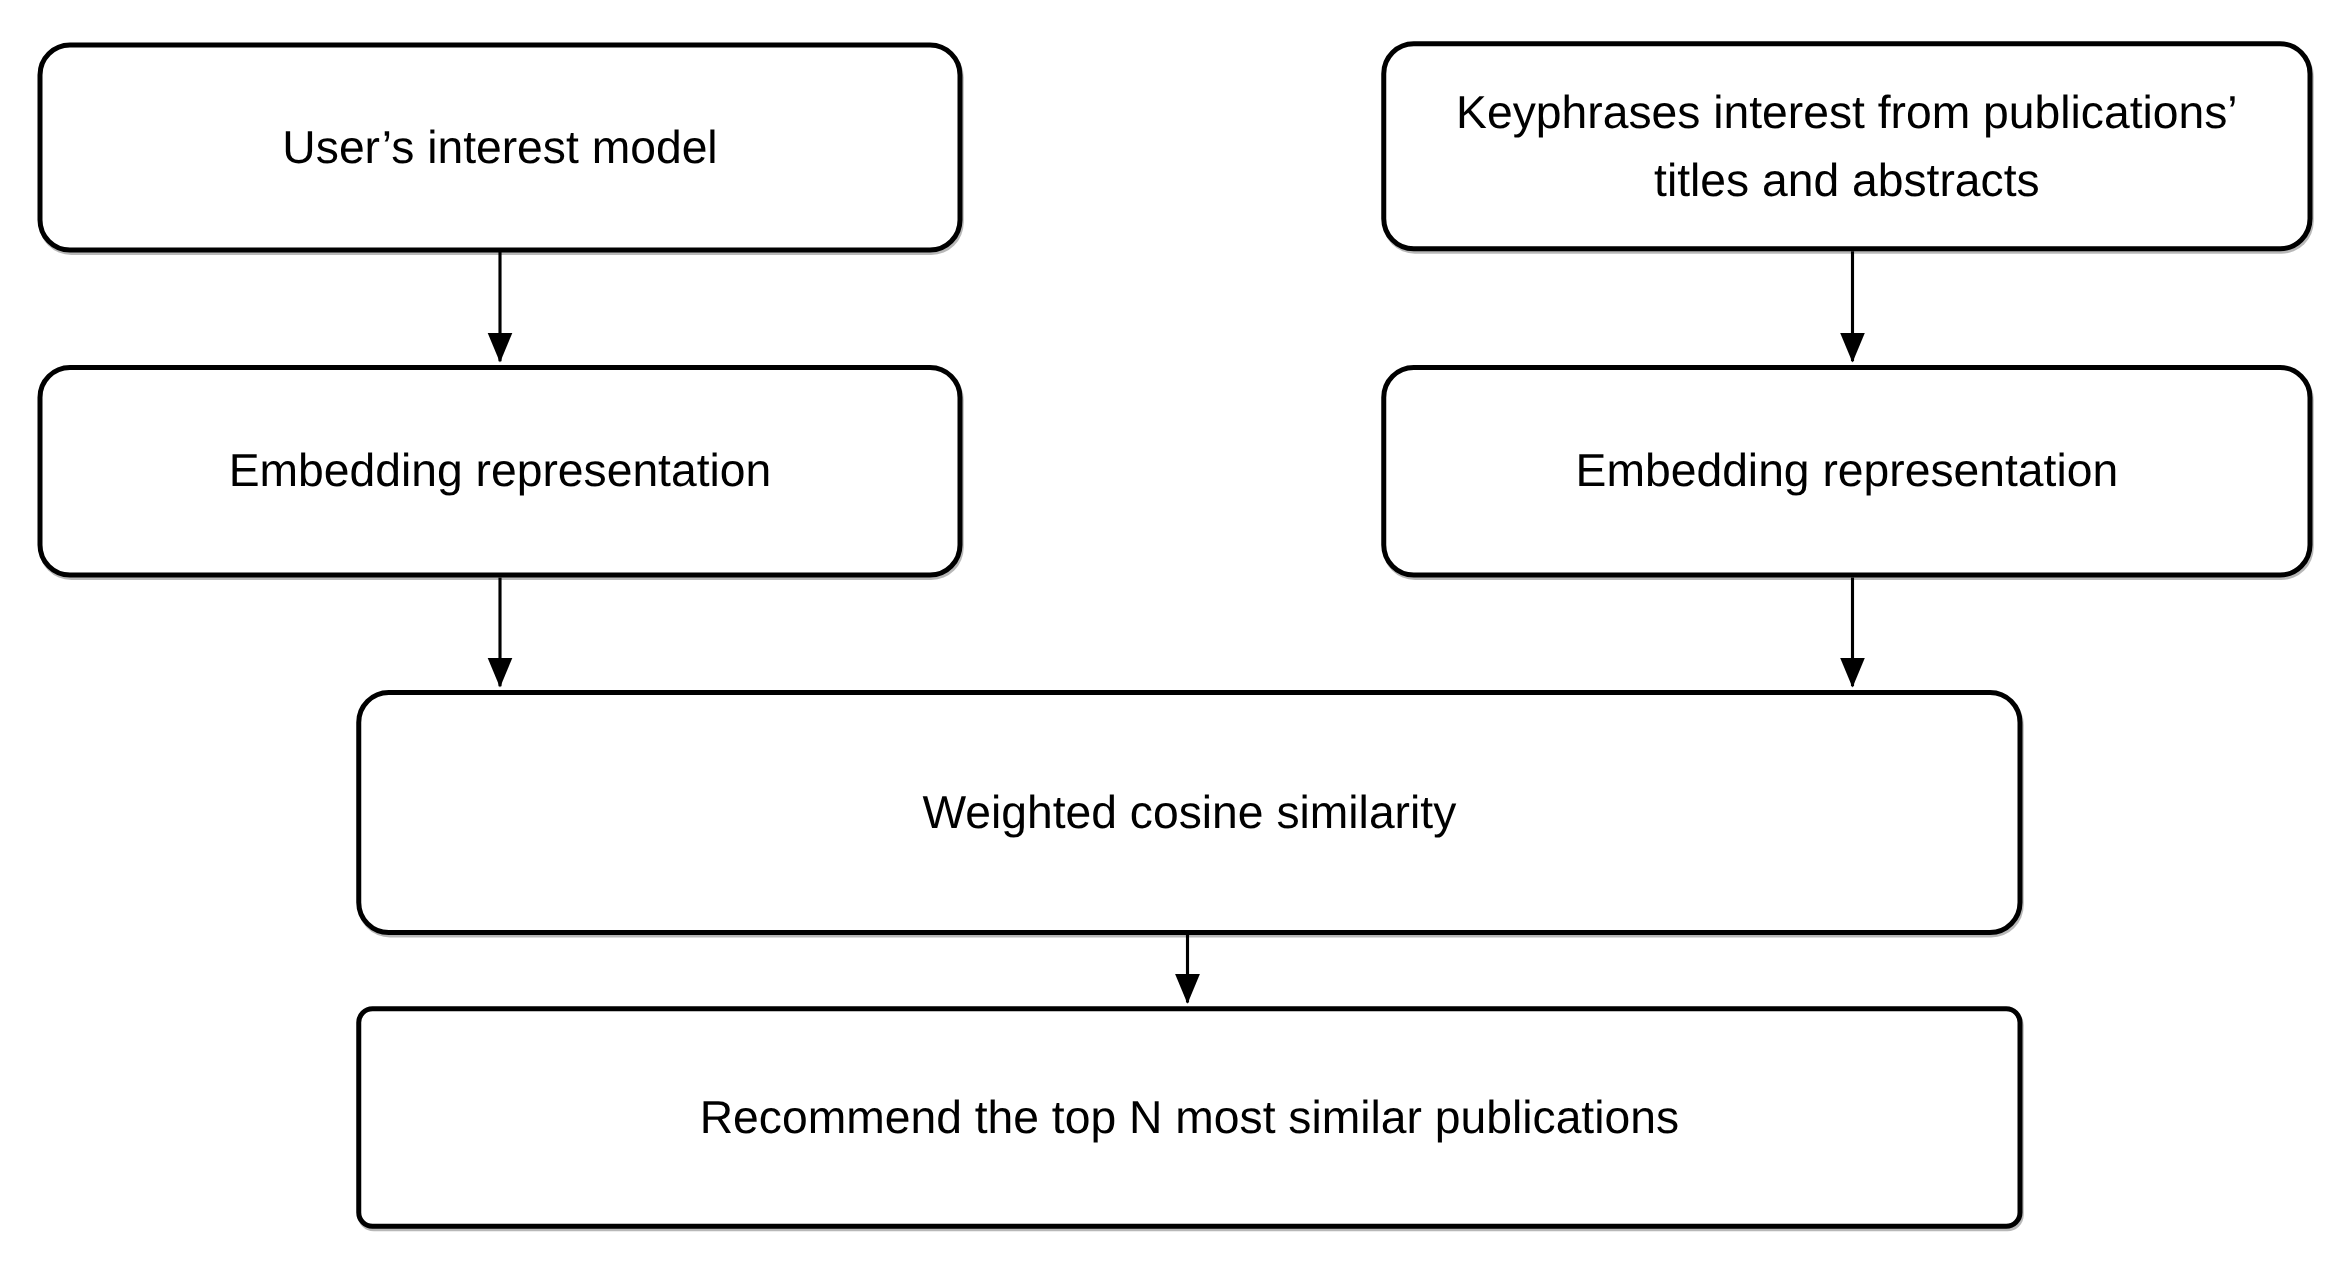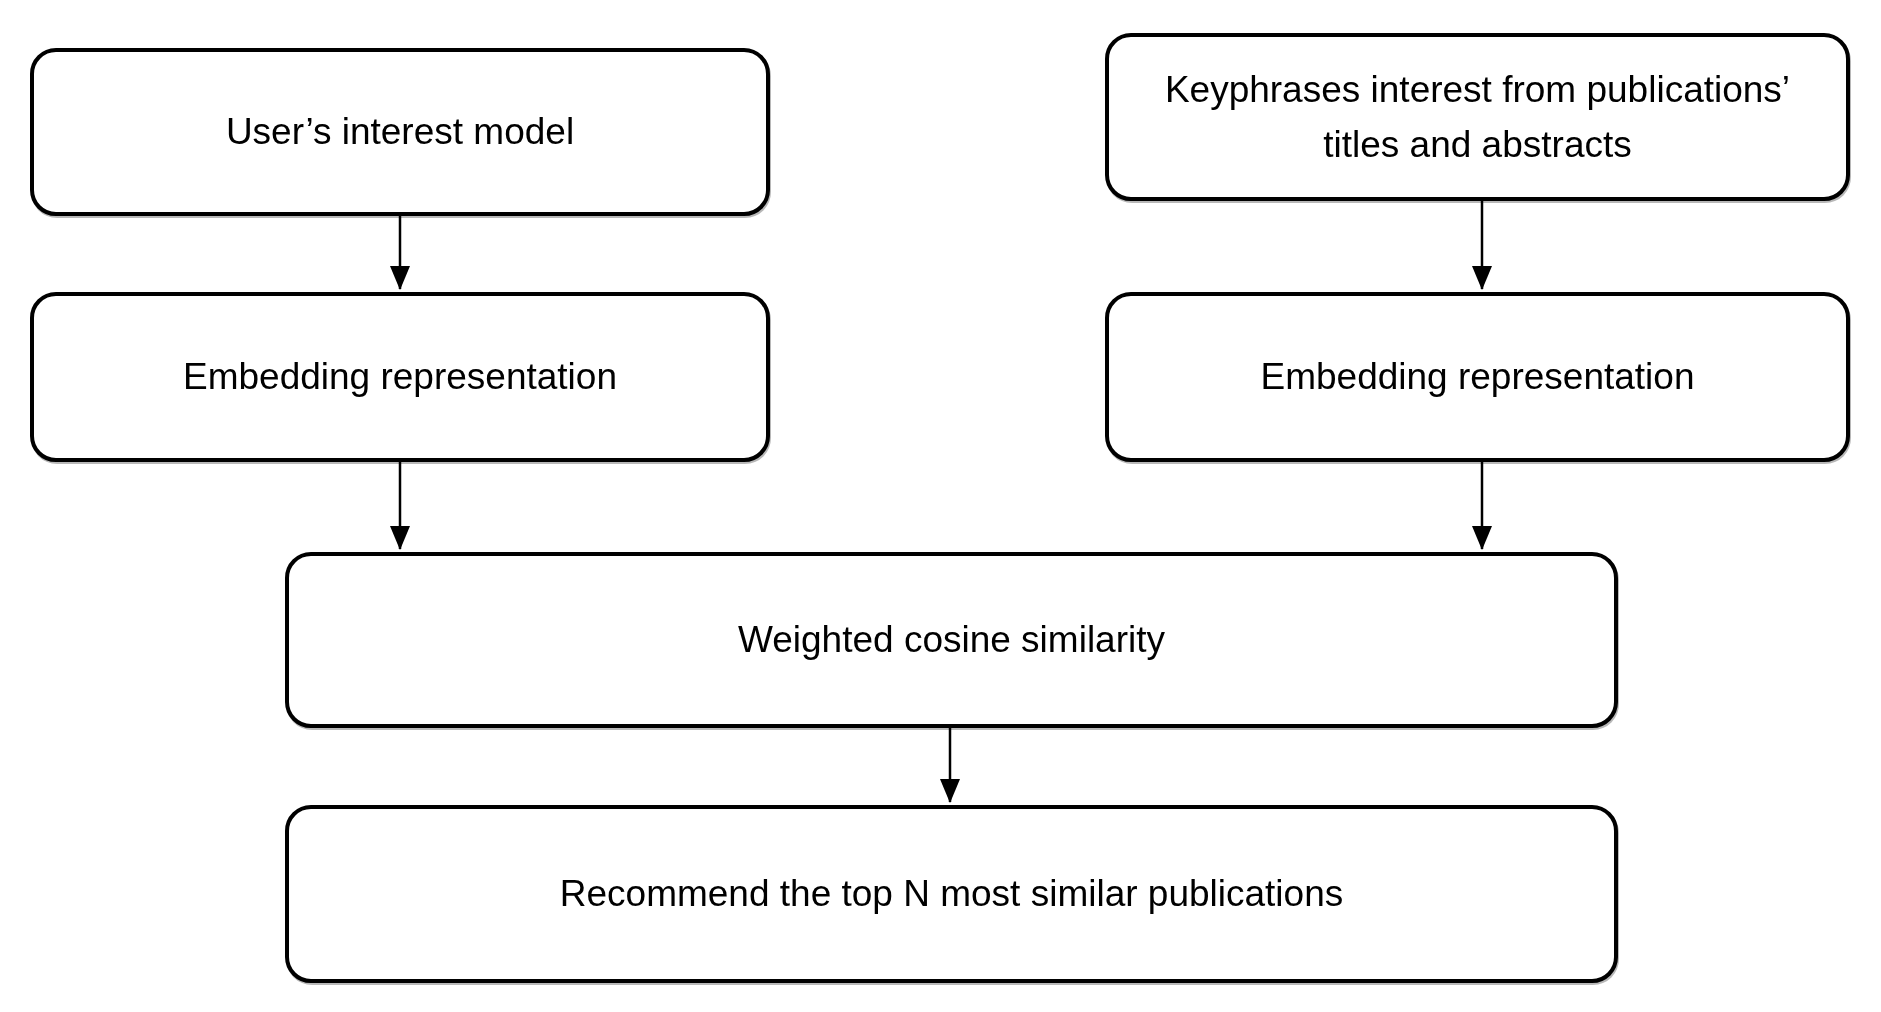--- a/index.html
+++ b/index.html
@@ -29,27 +29,27 @@
     font-size: 37px;
     line-height: 1.5;
     color: #000000;
     box-shadow: 1px 2px 0 rgba(0,0,0,0.28);
   }
   .node .label {
     display: block;
     padding: 0 20px;
   }
   
-  #node-user-interest      { left: 30px;   top: 48px;  width: 740px;  height: 168px; }
+  #node-user-interest      { left: 30px;   top: 34px;  width: 740px;  height: 168px; }
   #node-keyphrases         { left: 1105px; top: 33px;  width: 745px;  height: 168px; }
   #node-keyphrases .label  { max-width: 660px; }
   #node-embedding-left     { left: 30px;   top: 292px; width: 740px;  height: 170px; }
   #node-embedding-right    { left: 1105px; top: 292px; width: 745px;  height: 170px; }
-  #node-weighted-cosine    { left: 285px;  top: 552px; width: 1333px; height: 176px; }
-  #node-recommend          { left: 285px;  top: 805px; width: 1333px; height: 178px; }
+  #node-weighted-cosine    { left: 285px;  top: 552px; width: 1333px; height: 196px; }
+  #node-recommend          { left: 285px;  top: 805px; width: 1333px; height: 178px; border-radius: 13px; }
   .edges {
     position: absolute;
     left: 0;
     top: 0;
     width: 1881px;
     height: 1012px;
     pointer-events: none;
   }
   .edges line {
     stroke: #000000;

